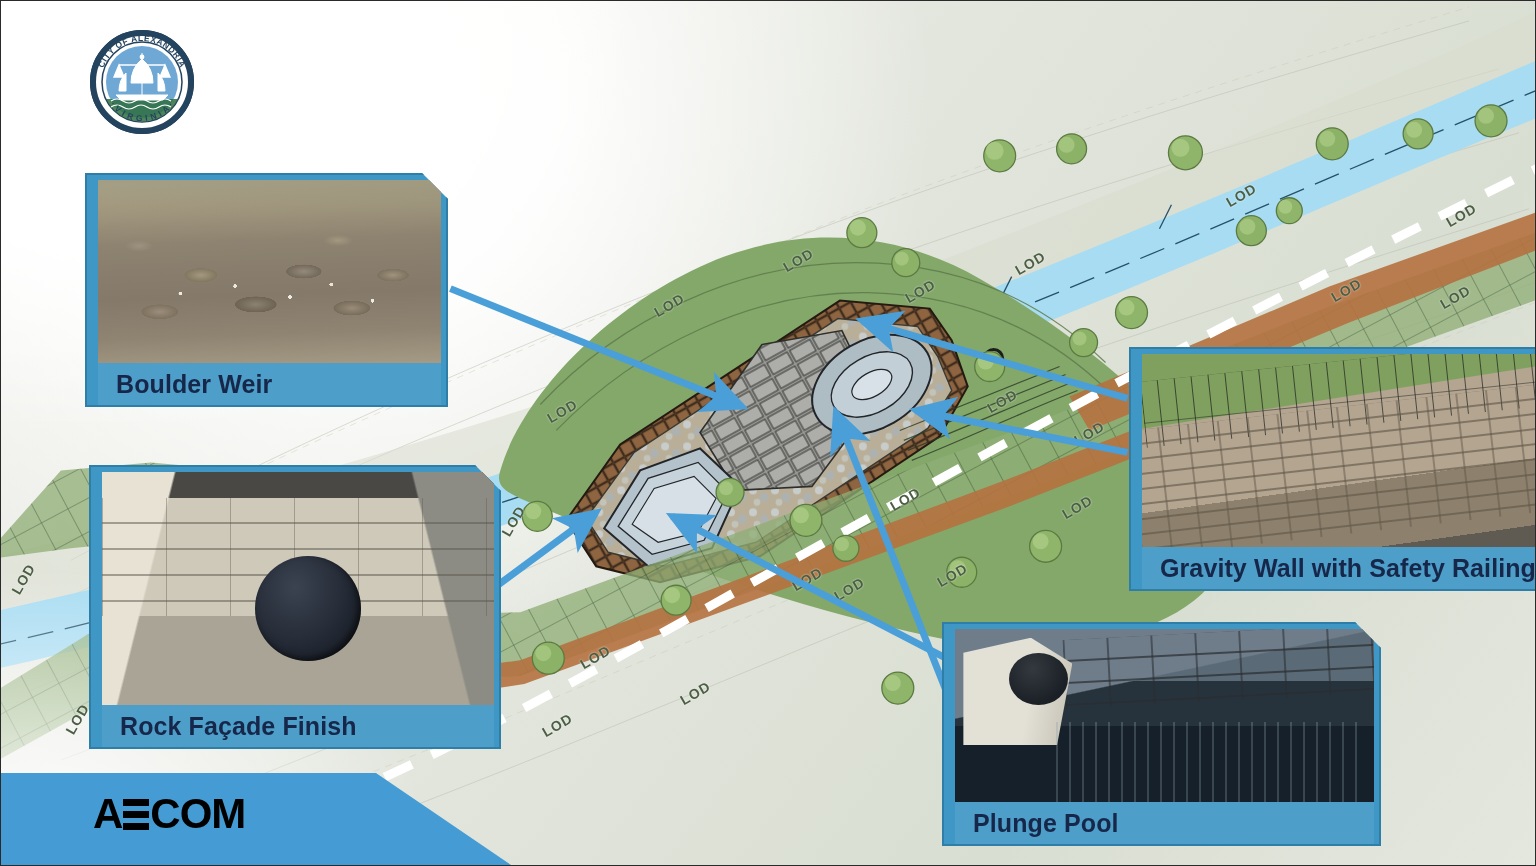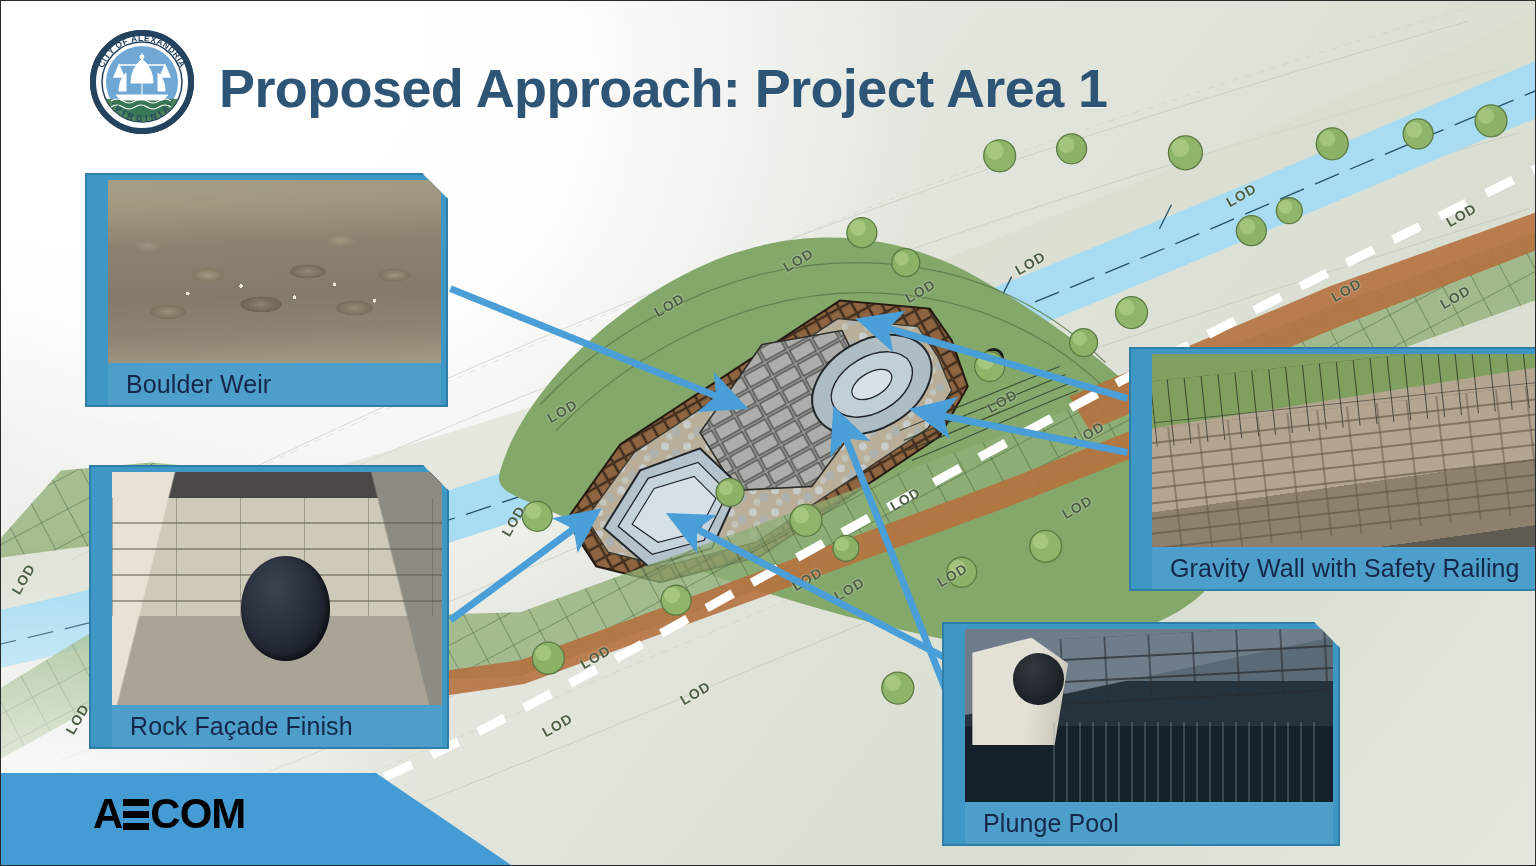--- a/index.html
+++ b/index.html
@@ -42,25 +42,26 @@
     position: absolute; left: 218px; top: 56px;
     font-size: 54px; font-weight: bold; letter-spacing: -.6px;
     color: #2e5576; white-space: nowrap;
     text-shadow: 0 1px 0 rgba(255,255,255,.55);
   }
 
   
   .photo-card {
     position: absolute;
     background: #3f97c6;
-    padding: 5px 5px 0 21px;
+    padding: 5px 5px 0 11px;
     border: 2px solid #2e7ea8;
     box-shadow: 2px 3px 7px rgba(0,0,0,.34);
     -webkit-clip-path: polygon(0 0, calc(100% - 26px) 0, 100% 26px, 100% 100%, 0 100%);
     clip-path: polygon(0 0, calc(100% - 26px) 0, 100% 26px, 100% 100%, 0 100%);
+    font-weight: bold;
   }
   .photo-img { position: relative; width: 100%; overflow: hidden; }
   .photo-cap {
     height: 42px; display: flex; align-items: center;
     padding: 0 6px 0 18px;
     font-size: 25px; color: #16274a; letter-spacing: .1px;
     white-space: nowrap; background: #4d9ec9;
   }
 
   
@@ -436,44 +437,43 @@
     </g>
     <circle cx="53" cy="28" r="2.4" fill="#ffffff"></circle>
     <g fill="#24435f" font-family="'Liberation Sans', sans-serif" font-size="8.4" font-weight="bold" letter-spacing="0.6">
       <text><textPath href="#sealtop" startOffset="50%" text-anchor="middle">CITY OF ALEXANDRIA</textPath></text>
       <text><textPath href="#sealbot" startOffset="50%" text-anchor="middle">· V I R G I N I A ·</textPath></text>
     </g>
     <path id="sealtop" d="M12,53 A41,41 0 0 1 94,53" fill="none"></path>
     <path id="sealbot" d="M14,53 A39,39 0 0 0 92,53" fill="none"></path>
   </svg>
 
-  <div class="page-title">Proposed Approach: Project Area 1</div>
 
   <div class="photo-card" style="left:84px; top:172px; width:363px;">
     <div class="photo-img ph-boulder" style="height:183px;"></div>
     <div class="photo-cap">Boulder Weir</div>
   </div>
 
-  <div class="photo-card" style="left:88px; top:464px; width:360px;">
+  <div class="photo-card" style="left:88px; top:464px; width:412px;">
     <div class="photo-img ph-rock" style="height:233px;">
       <div class="ph-rock-courses"></div>
       <div class="ph-rock-pipe"></div>
     </div>
     <div class="photo-cap">Rock Façade Finish</div>
   </div>
 
   <div class="photo-card" style="left:1128px; top:346px; width:476px;">
     <div class="photo-img ph-gravity" style="height:193px;">
       <div class="ph-gravity-fence"></div>
       <div class="ph-gravity-stone"></div>
     </div>
     <div class="photo-cap">Gravity Wall with Safety Railing</div>
   </div>
 
-  <div class="photo-card" style="left:941px; top:621px; width:398px;text-align:right;">
+  <div class="photo-card" style="left:941px; top:621px; width:439px;text-align:right;">
     <div class="photo-img ph-plunge" style="height:173px;">
       <div class="ph-plunge-wall"></div>
       <div class="ph-plunge-conc"></div>
       <div class="ph-plunge-pipe"></div>
       <div class="ph-plunge-refl"></div>
     </div>
     <div class="photo-cap">Plunge Pool</div>
   </div>
 
   <div class="footer-band"></div>

